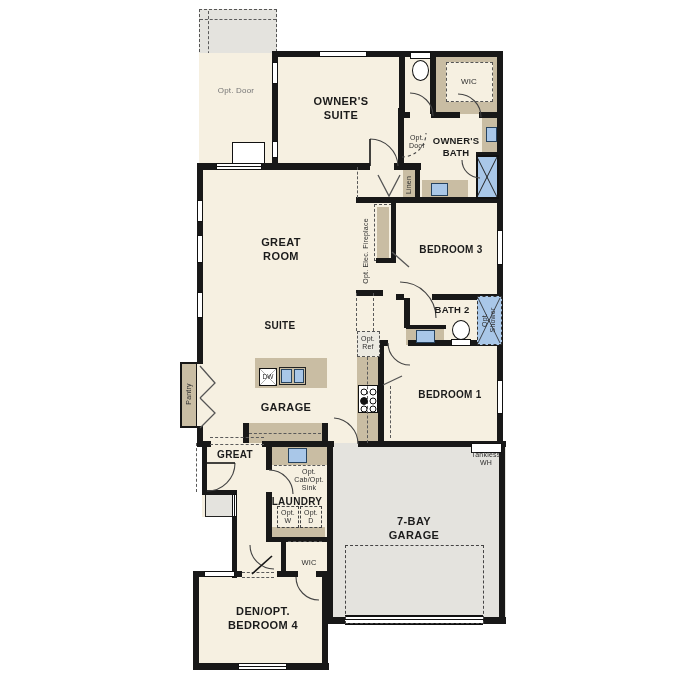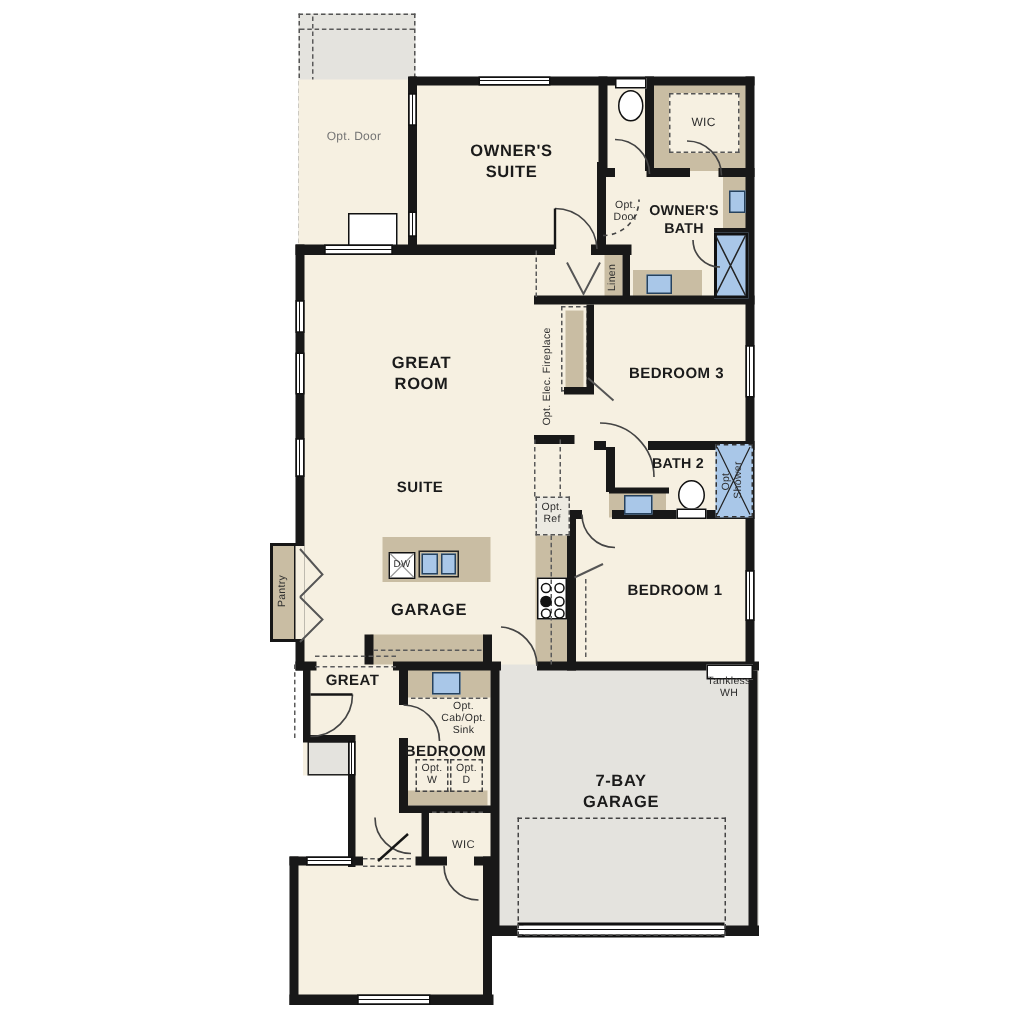--- a/index.html
+++ b/index.html
@@ -227,25 +227,27 @@
   <div class="lbl bold10" style="left:280px;top:326px;">SUITE</div>
   <div class="lbl sm7" style="left:368px;top:343px;">Opt.
 Ref</div>
   <div class="lbl room" style="left:286px;top:408px;">GARAGE</div>
   <div class="lbl sm6" style="left:268px;top:377px;">DW</div>
   <div class="lbl vlabel sm7" style="left:189px;top:394px;">Pantry</div>
   <div class="lbl bold10" style="left:235px;top:455px;">GREAT</div>
   <div class="lbl sm7" style="left:309px;top:480px;">Opt.
 Cab/Opt.
 Sink</div>
-  <div class="lbl bold10" style="left:297px;top:502px;">BEDROOM</div>
+  <div class="lbl bold10" style="left:297px;top:502px;">LAUNDRY</div>
   <div class="lbl sm7" style="left:288px;top:517px;">Opt.
 W</div>
   <div class="lbl sm7" style="left:311px;top:517px;">Opt.
 D</div>
   <div class="lbl bold10" style="left:450px;top:395px;">BEDROOM 1</div>
   <div class="lbl sm" style="left:309px;top:563px;">WIC</div>
   <div class="lbl sm7" style="left:486px;top:459px;">Tankless
 WH</div>
   <div class="lbl room" style="left:414px;top:529px;">7-BAY
 GARAGE</div>
+  <div class="lbl room" style="left:263px;top:619px;">DEN/OPT.
+BEDROOM 4</div>
 
 </div>
 
 </body></html>

